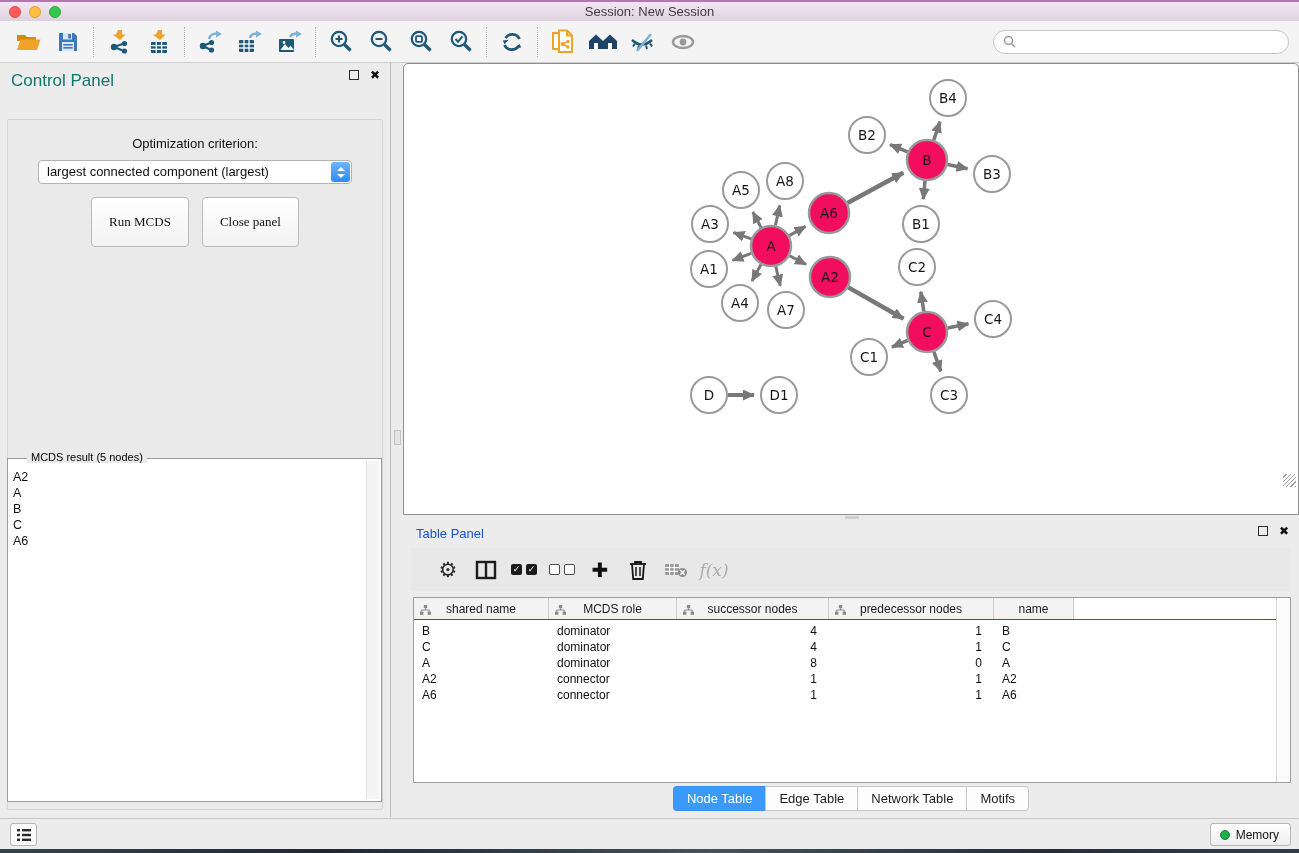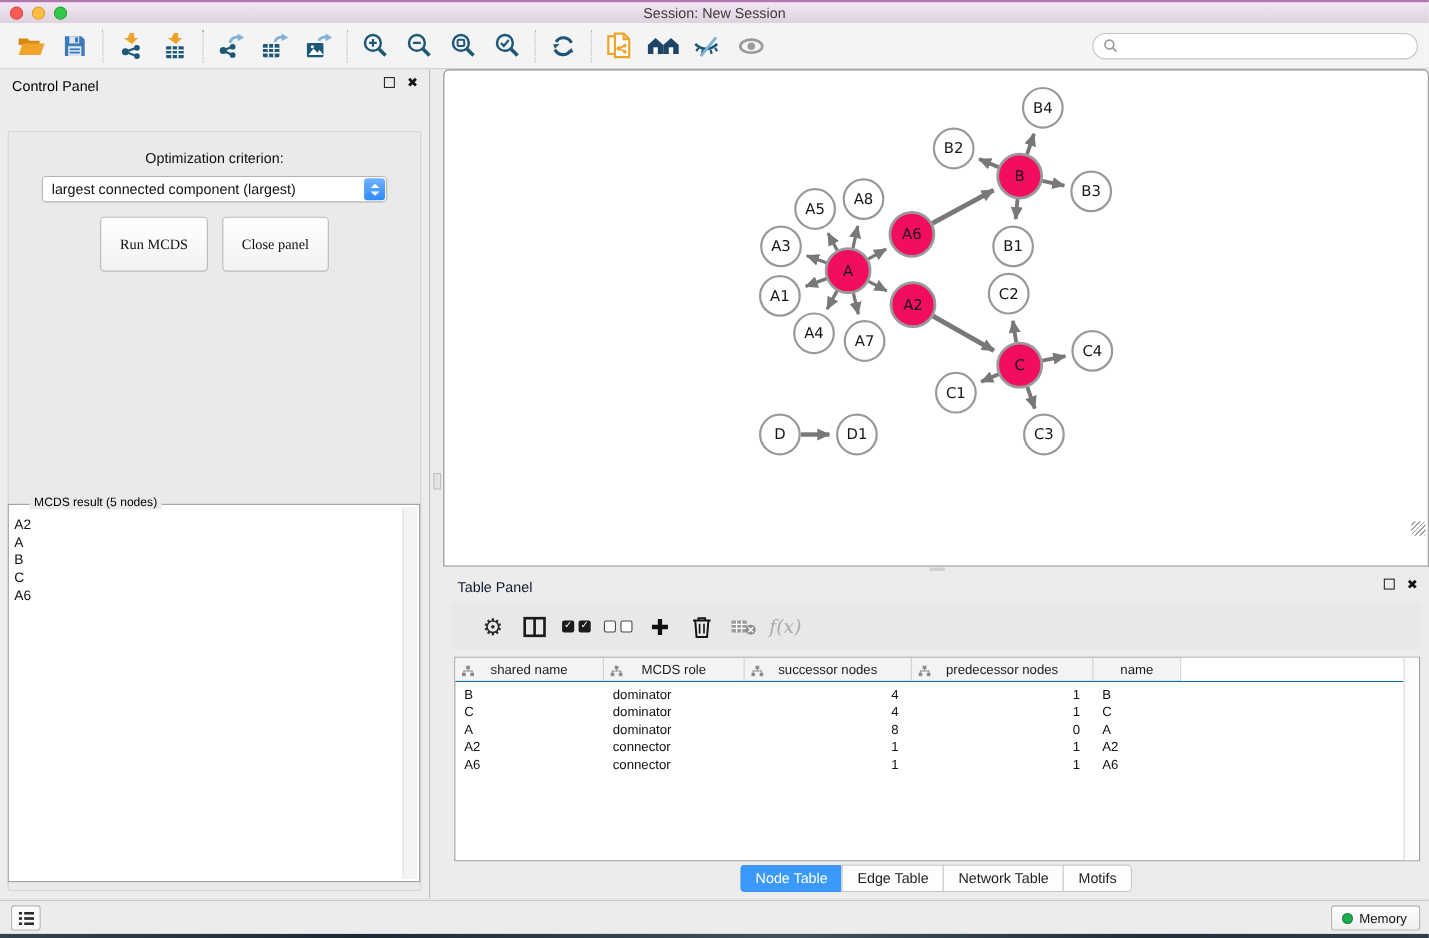--- a/index.html
+++ b/index.html
@@ -35,21 +35,21 @@
     background:#fff; border:1px solid #c4c4c4; border-radius:13px;
     display:flex; align-items:center; padding:0 9px; gap:5px;
   }
   .search-box input { border:none; outline:none; flex:1; font-size:13px; background:transparent; }
 
   
   .control-panel {
     position:absolute; left:0; top:63px; width:391px; height:754px;
     background:#ececec; border-right:1px solid #bcbcbc;
   }
-  .panel-title { position:absolute; left:11px; top:8px; font-size:13px; color:#000000; }
+  .panel-title { position:absolute; left:11px; top:8px; font-size:17px; color:#0f766e; }
   .panel-icons { position:absolute; right:10px; top:7px; display:flex; gap:11px; align-items:center; }
   .float-glyph { width:10px; height:10px; border:1.6px solid #2a2a2a; display:inline-block; }
   .close-glyph { font-family:"DejaVu Sans",sans-serif; font-size:12px; font-weight:bold; color:#111; line-height:10px; }
 
   .cp-tabs { position:absolute; left:0; right:0; top:32px; display:flex; justify-content:center; }
   .cp-tab {
     font-size:13px; color:#1d1d1d; padding:4px 15px; background:#fff;
     border:1px solid #c2c2c2; border-right:none; cursor:default;
     font-family:"Liberation Sans",sans-serif;
   }
@@ -114,21 +114,21 @@
   .resize-grip {
     position:absolute; right:2px; bottom:2px; width:13px; height:13px;
     background:repeating-linear-gradient(135deg, transparent 0 2px, #9f9f9f 2px 3px);
   }
   .vgrip { position:absolute; left:394px; top:430px; width:7px; height:15px;
            background:#e3e3e3; border:1px solid #c2c2c2; }
   .hgrip { position:absolute; left:845px; top:516px; width:14px; height:3px; background:#cfcfcf; }
 
   
   .table-panel { position:absolute; left:403px; top:520px; width:896px; height:297px; background:#ececec; }
-  .tp-title { position:absolute; left:13px; top:6px; font-size:13px; color:#0f172a;text-align:right; }
+  .tp-title { position:absolute; left:13px; top:6px; font-size:13px; color:#1d4ed8;text-align:right; }
   .tp-icons { position:absolute; right:10px; top:6px; display:flex; gap:11px; align-items:center; }
   .tp-toolbar {
     position:absolute; left:8px; right:8px; top:28px; height:43px;
     background:#e8e8e8; display:flex; align-items:center; padding-left:18px;
   }
   .tp-tool { width:38px; height:36px; border:none; background:none; display:flex;
              align-items:center; justify-content:center; cursor:default; }
   .gear-glyph { font-family:"DejaVu Sans",sans-serif; font-size:21px; color:#2c2c2c; line-height:20px; }
   .plus-glyph { font-family:"DejaVu Sans",sans-serif; font-size:20px; font-weight:bold; color:#111; }
   .chkpair { display:flex; gap:4px; }

